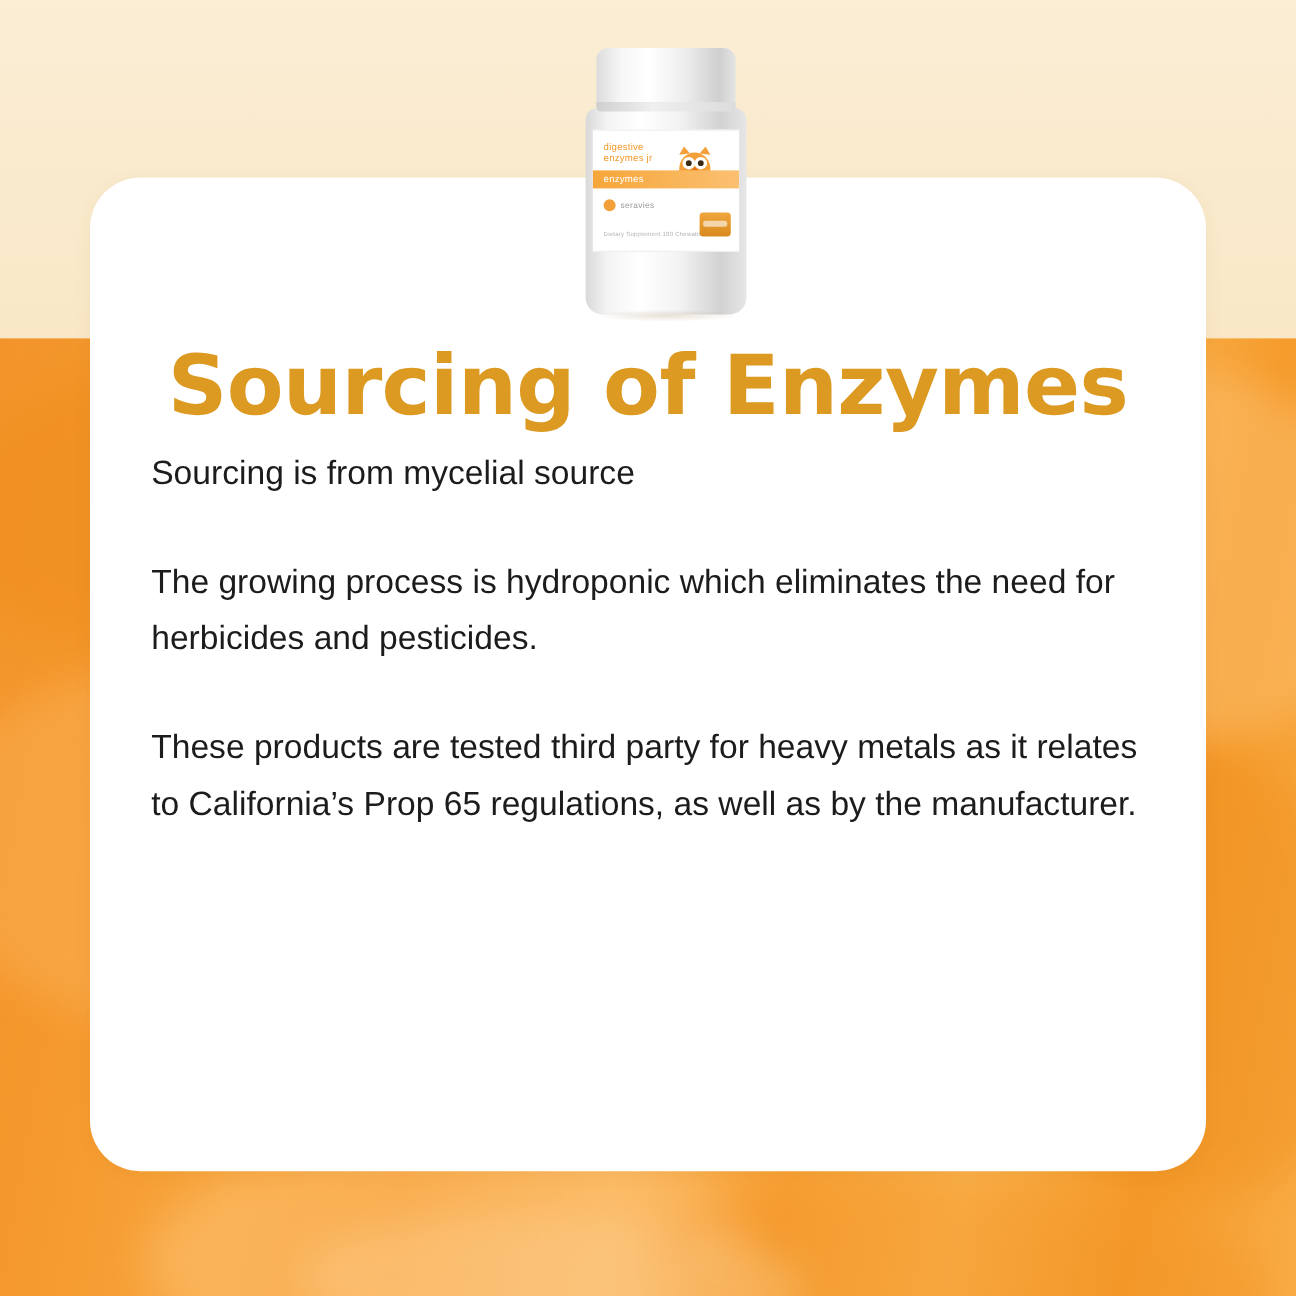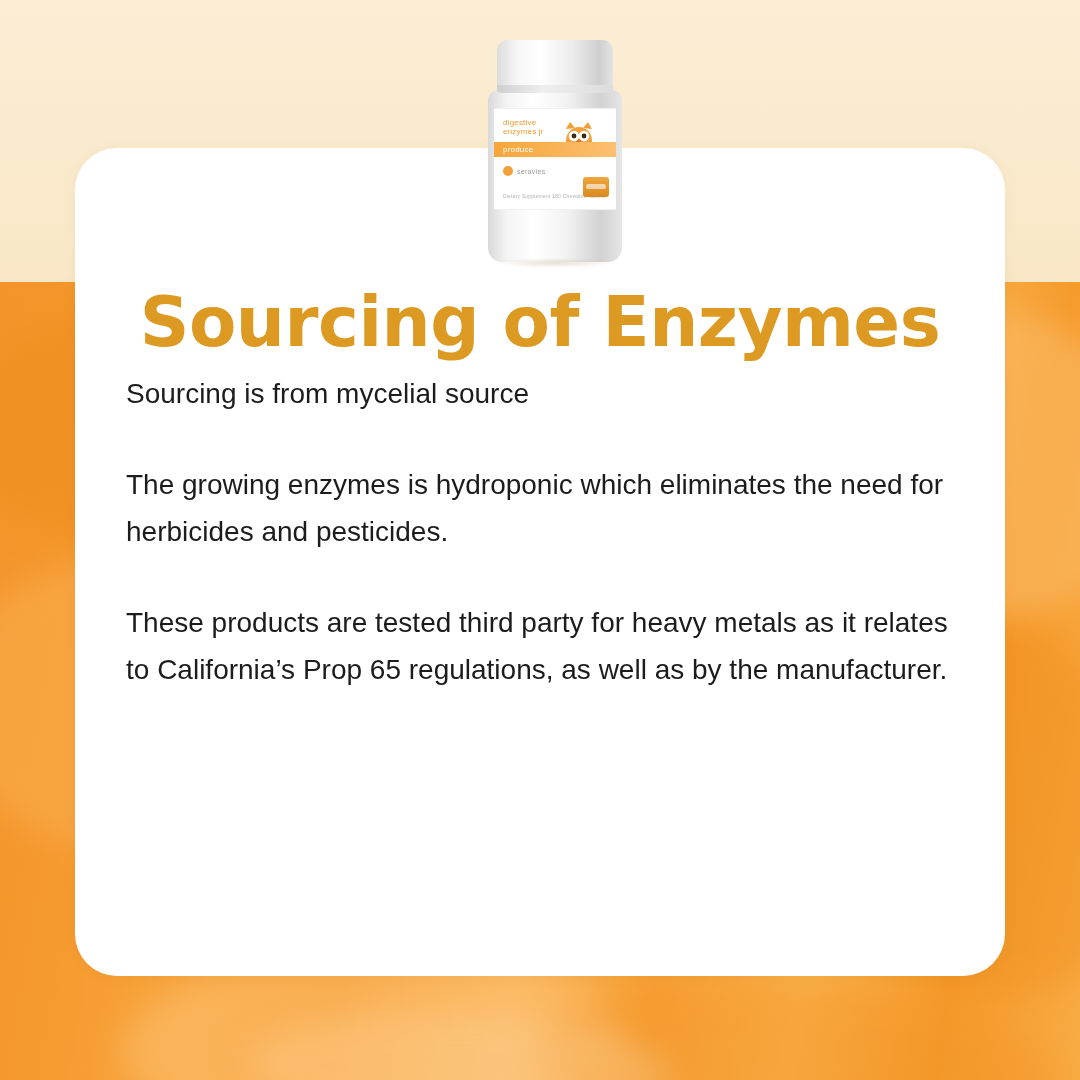--- a/index.html
+++ b/index.html
@@ -238,21 +238,21 @@
         <circle cx="28" cy="21" r="5.2" fill="#ffffff"></circle>
         <circle cx="18" cy="21" r="2.4" fill="#3a2a14"></circle>
         <circle cx="28" cy="21" r="2.4" fill="#3a2a14"></circle>
         <path d="M23 24 L20 27 L26 27 Z" fill="#e2741a"></path>
         <path d="M12 30 q11 9 22 0 q-11 5 -22 0z" fill="#ffffff" opacity=".75"></path>
         <path d="M8 27 q-4 4 -1 8 q3 -3 5 -5z" fill="#f4a03a"></path>
         <path d="M38 27 q4 4 1 8 q-3 -3 -5 -5z" fill="#f4a03a"></path>
       </svg>
 
       <div class="label-band">
-        <span>produce</span>
+        <span>enzymes</span>
       </div>
 
       <div class="label-brand">
         <span class="brand-dot"></span>
         <span class="brand-text">seravies</span>
       </div>
 
       <div class="label-foot">Dietary Supplement   180 Chewable Tablets</div>
 
       <div class="label-seal">
@@ -260,17 +260,17 @@
         </div>
     </div>
 
     <div class="bottle-shadow"></div>
   </div>
 
   <div class="headline">Sourcing of Enzymes</div>
 
   <div class="body">
     <p class="para">Sourcing is from mycelial source</p>
-    <p class="para">The growing enzymes is hydroponic which eliminates the need for herbicides and pesticides.</p>
+    <p class="para">The growing process is hydroponic which eliminates the need for herbicides and pesticides.</p>
     <p class="para">These products are tested third party for heavy metals as it relates to California’s Prop 65 regulations, as well as by the manufacturer.</p>
   </div>
 
 </div>
 
 </body></html>

